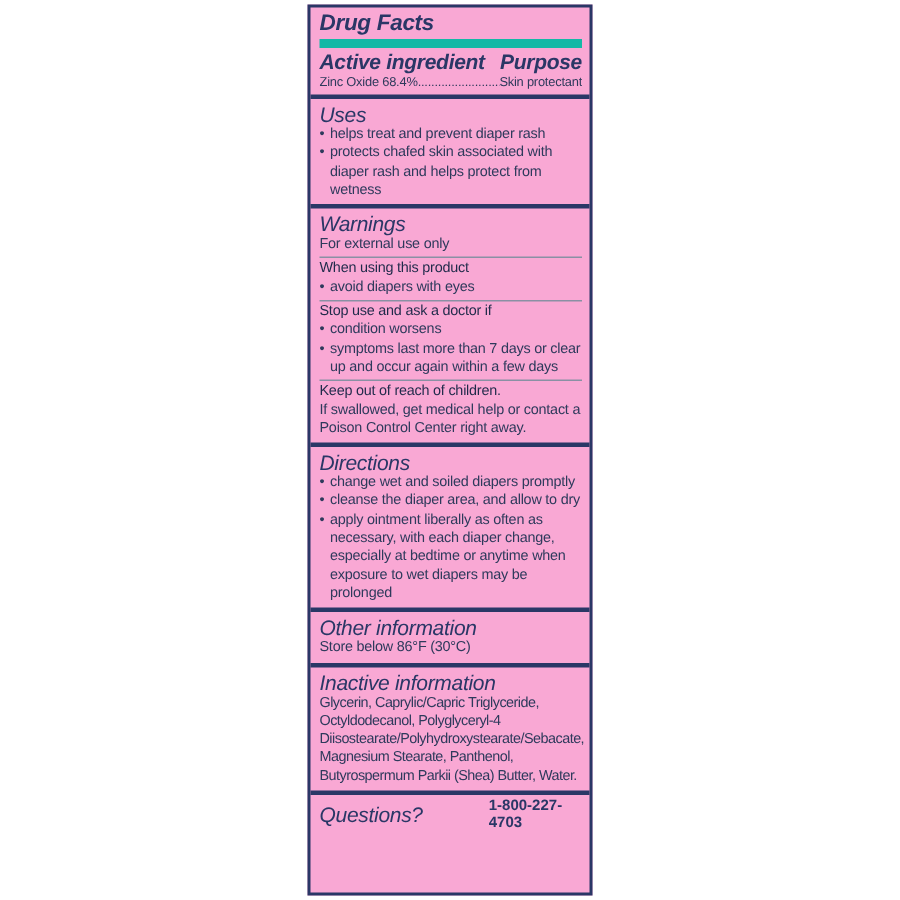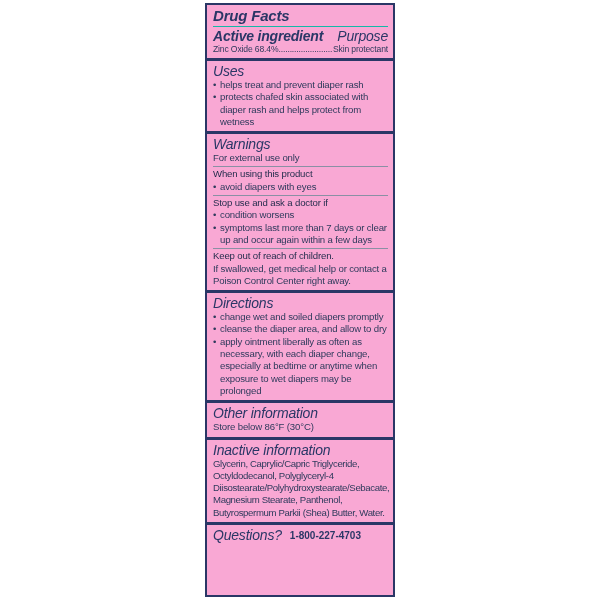--- a/index.html
+++ b/index.html
@@ -41,21 +41,21 @@
     .h-sec {
       font-style: italic;
       font-size: 14px;
       line-height: 16px;
       color: #2a3766;
       letter-spacing: -0.2px;
     }
     .active-head {
       display: flex;
       justify-content: space-between;
-      border-top: 1px solid #14b8a6;
+      border-top: 6px solid #14b8a6;
       margin-top: 1px;
       padding-top: 1px;
     }
     .txt {
       font-size: 9.6px;
       line-height: 12.3px;
       color: #2e3a5c;
       letter-spacing: -0.15px;
     }
     .bold { font-weight: normal; color: #1f2a4a; }
@@ -88,32 +88,33 @@
     }
     .q-row {
       display: flex;
       align-items: center;
       gap: 8px;
     }
     .phone {
       font-weight: bold;
       font-size: 10px;
       color: #2a3766;
+      margin-left: 36px;
     }
   </style>
 </head>
 <body>
 
 <div class="label">
 
   <div class="section">
     <div class="h-title">Drug Facts</div>
     <div class="active-head">
       <span class="h-sec" style="font-weight:bold;">Active ingredient</span>
-      <span class="h-sec" style="font-weight:normal;text-align:center;">Purpose</span>
+      <span class="h-sec" style="font-weight:bold;text-align:center;">Purpose</span>
     </div>
     <div class="txt ingredient-row">
       <span>Zinc Oxide 68.4%</span>
       <span class="dots">..................................................</span>
       <span>Skin protectant</span>
     </div>
   </div>
 
   <div class="section">
     <div class="h-sec">Uses</div>

